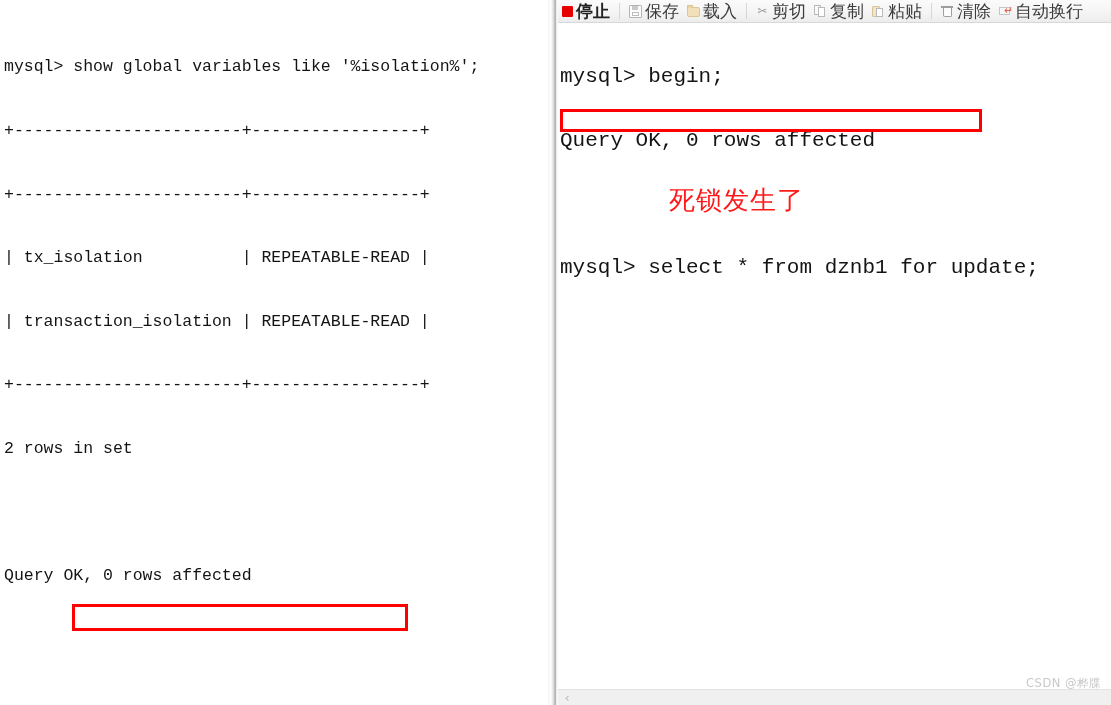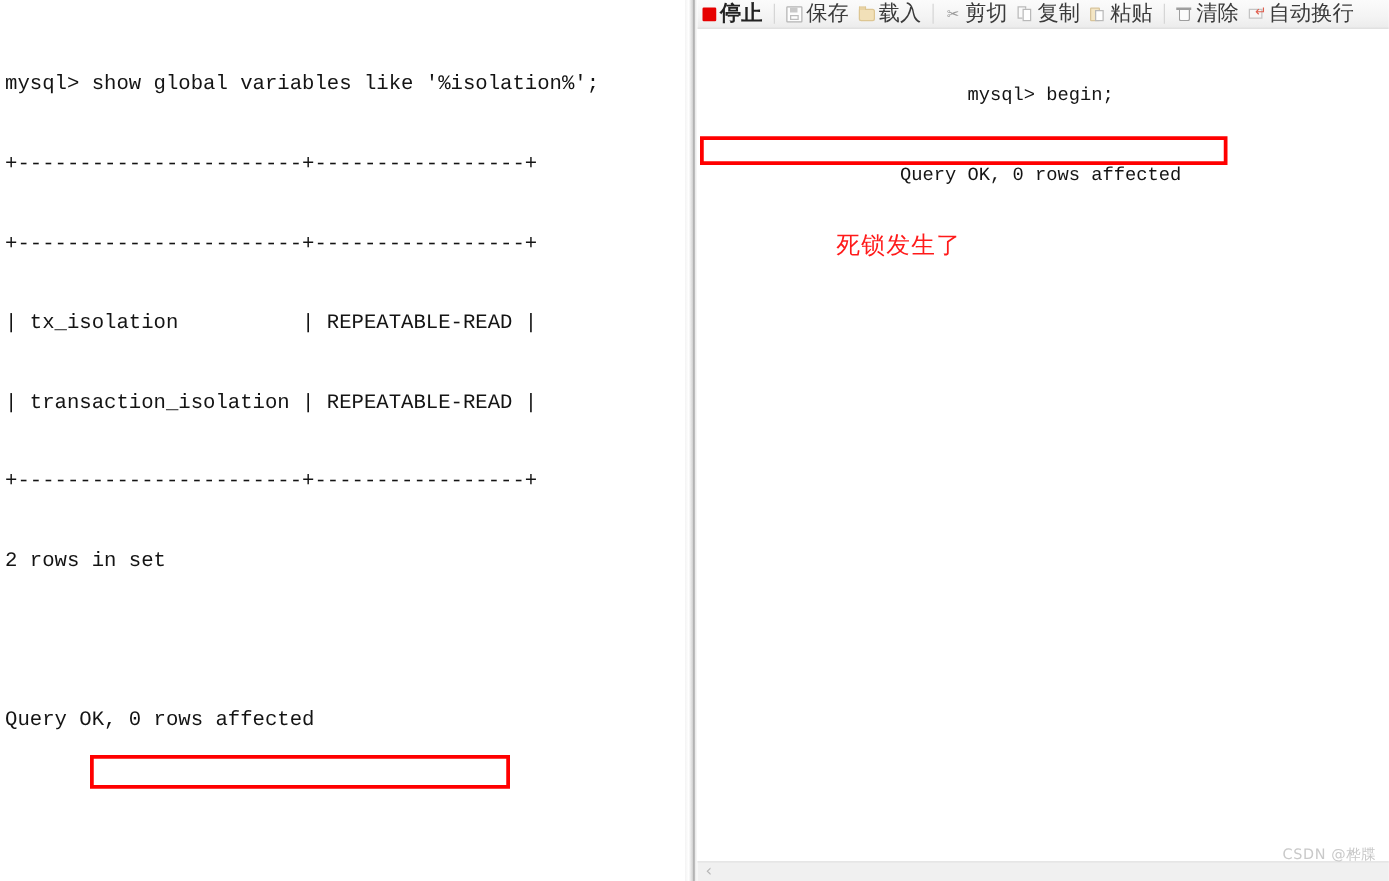--- a/index.html
+++ b/index.html
@@ -245,25 +245,24 @@
     line-height: 13px;
   }
 
   
   #right-console {
     position: absolute;
     left: 2px;
     top: 24px;
     width: 545px;
     font-family: "Liberation Mono", "DejaVu Sans Mono", monospace;
-    font-size: 15px;
+    font-size: 21px;
     line-height: 21.2px;
     color: #141414;
     white-space: pre;
-    text-align: center;
   }
   #right-console .ln { height: 21.2px; }
   #right-console .blank { height: 21.2px; }
 
   
   #blocked-box {
     position: absolute;
     left: 2px;
     top: 109px;
     width: 422px;
@@ -272,21 +271,21 @@
     box-sizing: border-box;
     background: transparent;
   }
 
   
   #deadlock-note {
     position: absolute;
     left: 111px;
     top: 183px;
     font-family: "DejaVu Sans", "Liberation Sans", sans-serif;
-    font-size: 19px;
+    font-size: 26px;
     color: #ff1a1a;
     white-space: nowrap;
     letter-spacing: 1px;
   }
 
   
   #delete-box {
     position: absolute;
     left: 72px;
     top: 604px;
@@ -420,20 +419,21 @@
         <span class="tb-ico ico-wrap"></span>
         <span class="tb-label">自动换行</span>
       </div>
     </div>
   </div>
 
   <div id="right-console">
     <div class="ln">mysql&gt; begin;</div>
     <div class="ln">Query OK, 0 rows affected</div>
     <div class="blank"></div>
+    <div class="ln">mysql&gt; select * from dznb1 for update;</div>
   </div>
 
   <div id="blocked-box"></div>
 
   <div id="deadlock-note">死锁发生了</div>
 </div>
 
 <div id="h-scrollbar">
   <div id="h-scroll-left">‹</div>
 </div>

